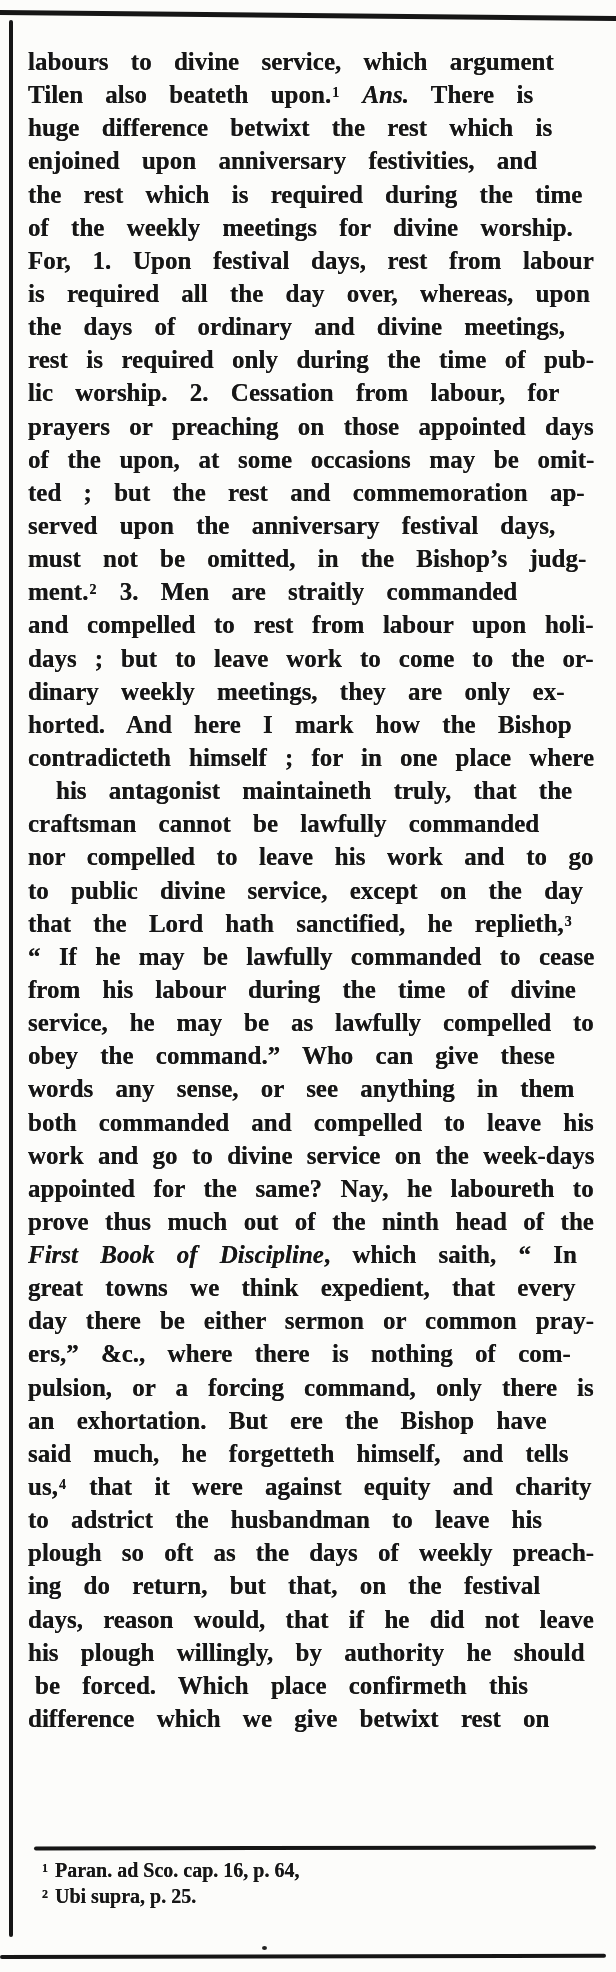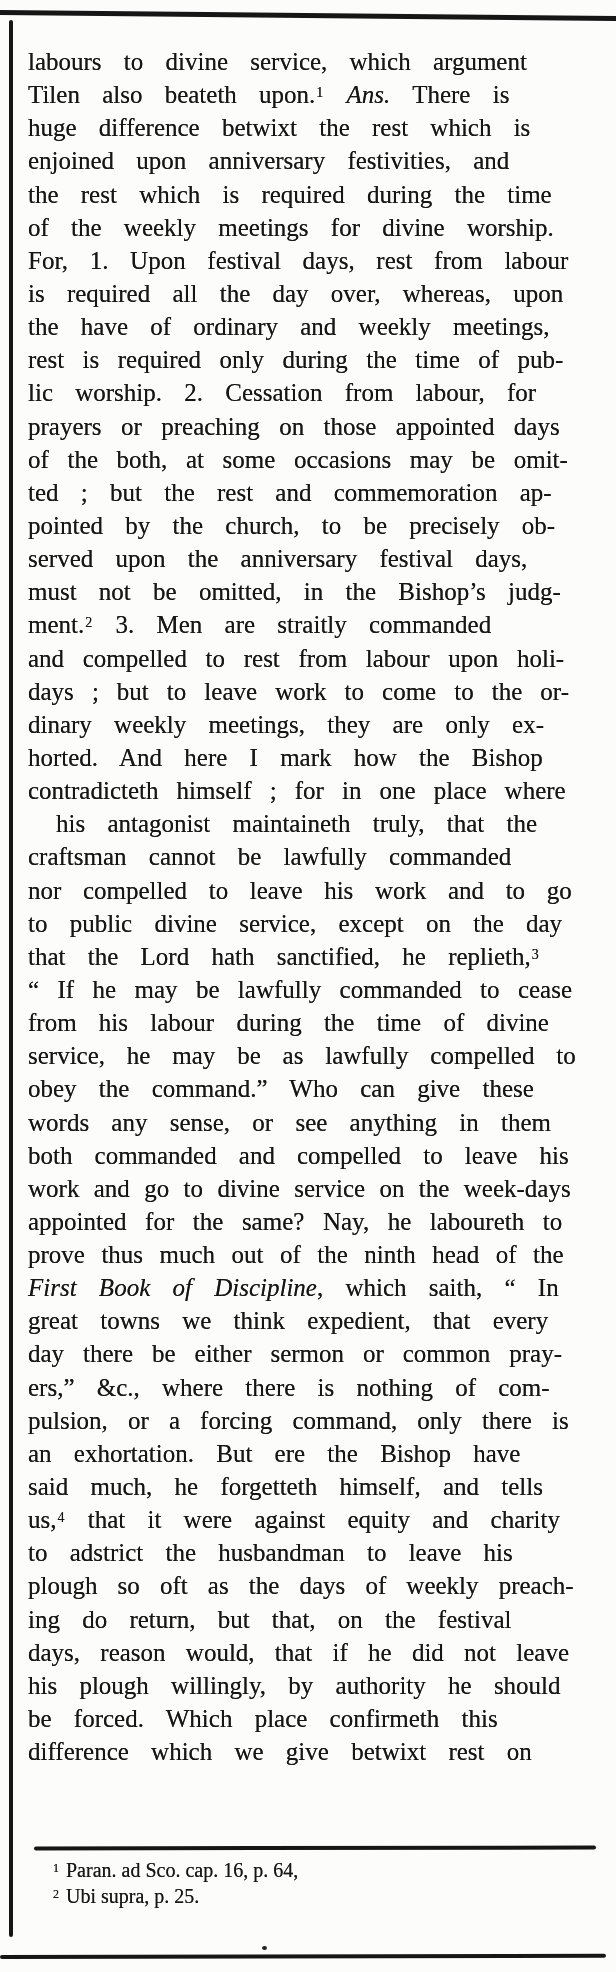--- a/index.html
+++ b/index.html
@@ -23,33 +23,33 @@
   .bottom-rule {
     left: 0px; top: 1955px; width: 606px; height: 4px;
     transform: rotate(-0.12deg); transform-origin: left center;
     border-radius: 2px;
   }
   .speck { position: absolute; left: 262px; top: 1946px; width: 5px; height: 4px;
     background: #222; border-radius: 50%; }
 
   .page-text {
     position: absolute; left: 28px; top: 45px; width: 566px;
-    font-size: 25px; font-weight: 400;
+    font-size: 25px; font-weight: 700;
     text-shadow: 0 0 0.6px rgba(15,15,15,0.75);
   }
   .line { height: 33.15px; line-height: 33.15px; white-space: nowrap; }
   .line-inner { display: inline-block; transform-origin: left 70%; }
   .it { font-style: italic; }
   .page-text sup, .fn-block sup {
     font-size: 14px; line-height: 1; vertical-align: 6px; margin: 0 1px;
   }
 
   .fn-block {
-    position: absolute; left: 52px; top: 1858px;
-    font-size: 20px; font-weight: 400;
+    position: absolute; left: 41px; top: 1858px;
+    font-size: 20px; font-weight: 700;
     text-shadow: 0 0 0.5px rgba(15,15,15,0.75);
   }
   .fn-row { height: 25.5px; line-height: 25.5px; position: relative; white-space: nowrap; }
   .fn-block sup { font-size: 12px; vertical-align: 5px; margin-right: 7px; }
   .fn-right { position: absolute; left: 310px; top: 0; }
 </style>
 </head>
 <body style="background: rgb(252, 252, 250); color: rgb(22, 22, 22);">
 
 <div class="rule top-rule"></div>
@@ -57,27 +57,26 @@
 
 <div class="page-text">
     <div class="line"><span class="line-inner" style="word-spacing: 16px;"><span>labours to divine service, which argument</span></span></div>
     <div class="line"><span class="line-inner" style="word-spacing: 16px;"><span>Tilen also beateth upon.</span><sup>1</sup><span> </span><span class="it">Ans.</span><span> There is</span></span></div>
     <div class="line"><span class="line-inner" style="word-spacing: 16px;"><span>huge difference betwixt the rest which is</span></span></div>
     <div class="line"><span class="line-inner" style="word-spacing: 16px;"><span>enjoined upon anniversary festivities, and</span></span></div>
     <div class="line"><span class="line-inner" style="word-spacing: 16px;"><span>the rest which is required during the time</span></span></div>
     <div class="line"><span class="line-inner" style="word-spacing: 16px;"><span>of the weekly meetings for divine worship.</span></span></div>
     <div class="line"><span class="line-inner" style="word-spacing: 15.4286px;"><span>For, 1. Upon festival days, rest from labour</span></span></div>
     <div class="line"><span class="line-inner" style="word-spacing: 16px;"><span>is required all the day over, whereas, upon</span></span></div>
-    <div class="line"><span class="line-inner" style="word-spacing: 16px;"><span>the have of ordinary and weekly meetings,</span></span></div>
+    <div class="line"><span class="line-inner" style="word-spacing: 16px;"><span>the days of ordinary and divine meetings,</span></span></div>
     <div class="line"><span class="line-inner" style="word-spacing: 12.25px;"><span>rest is required only during the time of pub-</span></span></div>
     <div class="line"><span class="line-inner" style="word-spacing: 16px;"><span>lic worship. 2. Cessation from labour, for</span></span></div>
     <div class="line"><span class="line-inner" style="word-spacing: 13.1667px;"><span>prayers or preaching on those appointed days</span></span></div>
-    <div class="line"><span class="line-inner" style="word-spacing: 12.375px;"><span>of the both, at some occasions may be omit-</span></span></div>
+    <div class="line"><span class="line-inner" style="word-spacing: 12.375px;"><span>of the upon, at some occasions may be omit-</span></span></div>
     <div class="line"><span class="line-inner" style="word-spacing: 16px;"><span>ted ; but the rest and commemoration ap-</span></span></div>
-    <div class="line"><span class="line-inner" style="word-spacing: 16px;"><span>pointed by the church, to be precisely ob-</span></span></div>
     <div class="line"><span class="line-inner" style="word-spacing: 16px;"><span>served upon the anniversary festival days,</span></span></div>
     <div class="line"><span class="line-inner" style="word-spacing: 16px;"><span>must not be omitted, in the Bishop’s judg-</span></span></div>
     <div class="line"><span class="line-inner" style="word-spacing: 16px;"><span>ment.</span><sup>2</sup><span> 3. Men are straitly commanded</span></span></div>
     <div class="line"><span class="line-inner" style="word-spacing: 12.4286px;"><span>and compelled to rest from labour upon holi-</span></span></div>
     <div class="line"><span class="line-inner" style="word-spacing: 11.8px;"><span>days ; but to leave work to come to the or-</span></span></div>
     <div class="line"><span class="line-inner" style="word-spacing: 16px;"><span>dinary weekly meetings, they are only ex-</span></span></div>
     <div class="line"><span class="line-inner" style="word-spacing: 16px;"><span>horted. And here I mark how the Bishop</span></span></div>
     <div class="line"><span class="line-inner" style="word-spacing: 11.8571px;"><span>contradicteth himself ; for in one place where</span></span></div>
     <div class="line"><span class="line-inner" style="word-spacing: 16px; margin-left: 28px;"><span>his antagonist maintaineth truly, that the</span></span></div>
     <div class="line"><span class="line-inner" style="word-spacing: 16px;"><span>craftsman cannot be lawfully commanded</span></span></div>
@@ -99,21 +98,21 @@
     <div class="line"><span class="line-inner" style="word-spacing: 16px;"><span>ers,” &amp;c., where there is nothing of com-</span></span></div>
     <div class="line"><span class="line-inner" style="word-spacing: 13.8571px;"><span>pulsion, or a forcing command, only there is</span></span></div>
     <div class="line"><span class="line-inner" style="word-spacing: 16px;"><span>an exhortation. But ere the Bishop have</span></span></div>
     <div class="line"><span class="line-inner" style="word-spacing: 16px;"><span>said much, he forgetteth himself, and tells</span></span></div>
     <div class="line"><span class="line-inner" style="word-spacing: 16px;"><span>us,</span><sup>4</sup><span> that it were against equity and charity</span></span></div>
     <div class="line"><span class="line-inner" style="word-spacing: 16px;"><span>to adstrict the husbandman to leave his</span></span></div>
     <div class="line"><span class="line-inner" style="word-spacing: 13.875px;"><span>plough so oft as the days of weekly preach-</span></span></div>
     <div class="line"><span class="line-inner" style="word-spacing: 16px;"><span>ing do return, but that, on the festival</span></span></div>
     <div class="line"><span class="line-inner" style="word-spacing: 14px;"><span>days, reason would, that if he did not leave</span></span></div>
     <div class="line"><span class="line-inner" style="word-spacing: 16px;"><span>his plough willingly, by authority he should</span></span></div>
-    <div class="line"><span class="line-inner" style="word-spacing: 16px;"><span>be forced. Which place confirmeth this</span></span></div>
+    <div class="line"><span class="line-inner" style="word-spacing: 16px; margin-left: 7px;"><span>be forced. Which place confirmeth this</span></span></div>
     <div class="line"><span class="line-inner" style="word-spacing: 16px;"><span>difference which we give betwixt rest on</span></span></div>
   </div>
 
 <div class="rule fn-rule"></div>
 
 <div class="fn-block">
   <div class="fn-row">
     <sup>1</sup><span>Paran. ad Sco. cap. 16, p. 64,</span>
   </div>
   <div class="fn-row">

